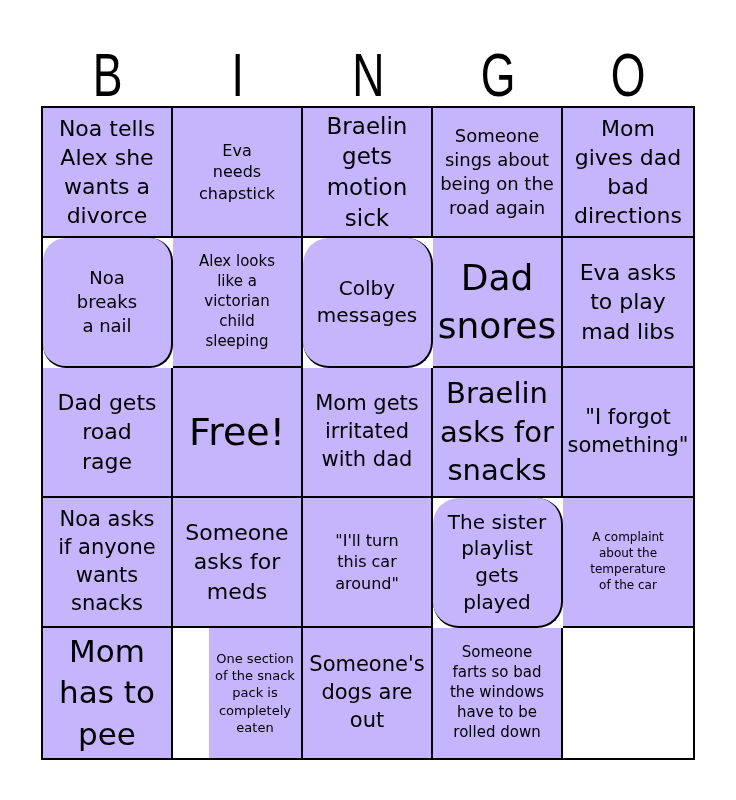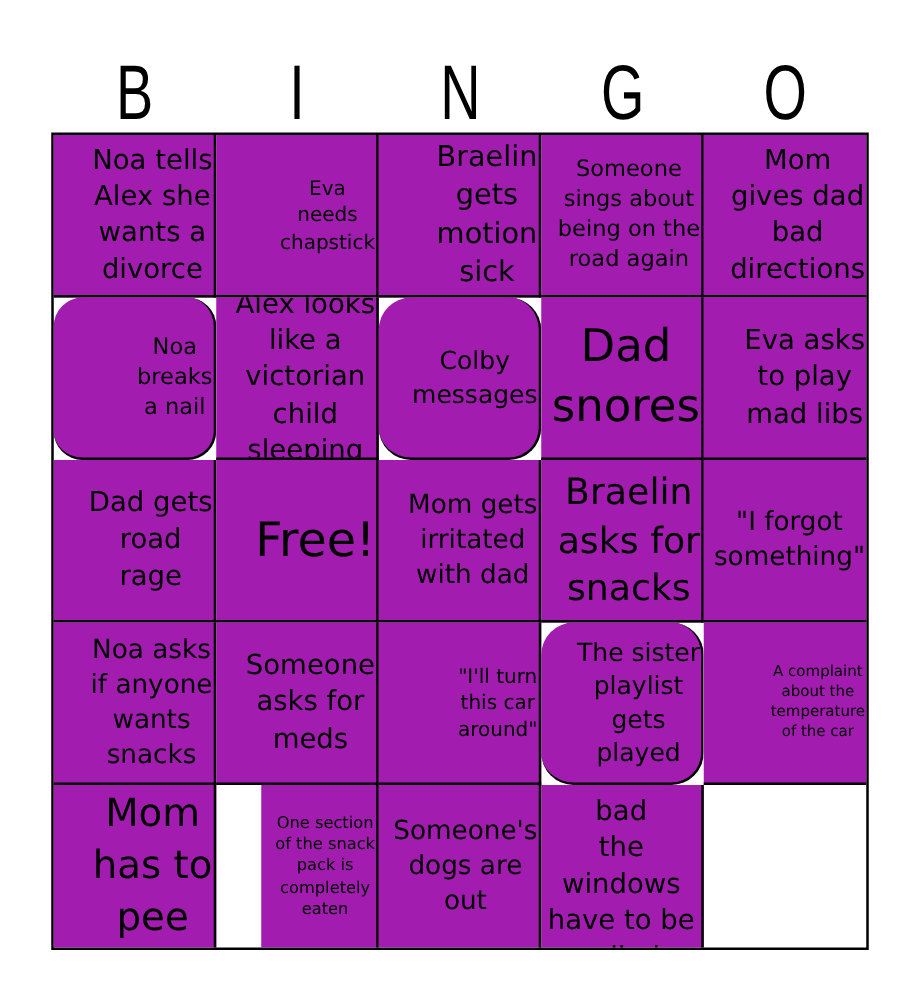--- a/index.html
+++ b/index.html
@@ -44,36 +44,36 @@
     grid-template-columns: repeat(5, 130px);
     grid-auto-rows: 130px;
     border: 2px solid #000000;
     box-sizing: content-box;
   }
   .cell {
     border-right: 2px solid #000000;
     border-bottom: 2px solid #000000;
     display: flex;
     align-items: center;
-    justify-content: flex-end;
+    justify-content: center;
     text-align: center;
     overflow: hidden;
-    background: #a21caf;
+    background: #c4b5fd;
     box-sizing: border-box;
   }
   .cell:nth-child(5n) { border-right: none; }
   .cell:nth-child(n+21) { border-bottom: none; }
   .cell-text {
     white-space: pre-line;
     line-height: 1.33;
     padding: 1px;
   }
   
   .fs15 { font-size: 13px; margin-left: 36px; }
-  .fs16 { font-size: 22px; }
+  .fs16 { font-size: 15px; }
   .fs17 { font-size: 12px; }
   .fs18 { font-size: 18px; }
   .fs20 { font-size: 20px; border-radius: 26px; }
   .fs21 { font-size: 21px; }
   .fs22 { font-size: 22px; }
   .fs23 { font-size: 23px; }
   .fs26 { font-size: 16px; }
   .fs27 { font-size: 18px; border-radius: 23px; }
   .fs29 { font-size: 29px; }
   .fs31 { font-size: 31px; }

